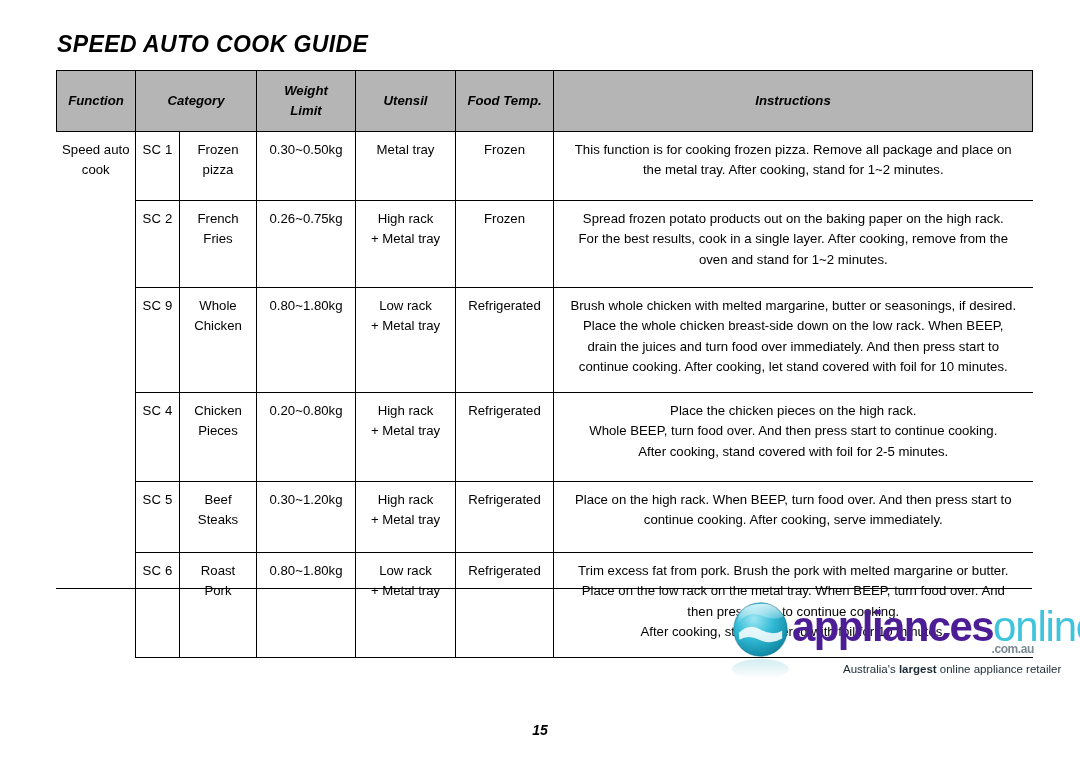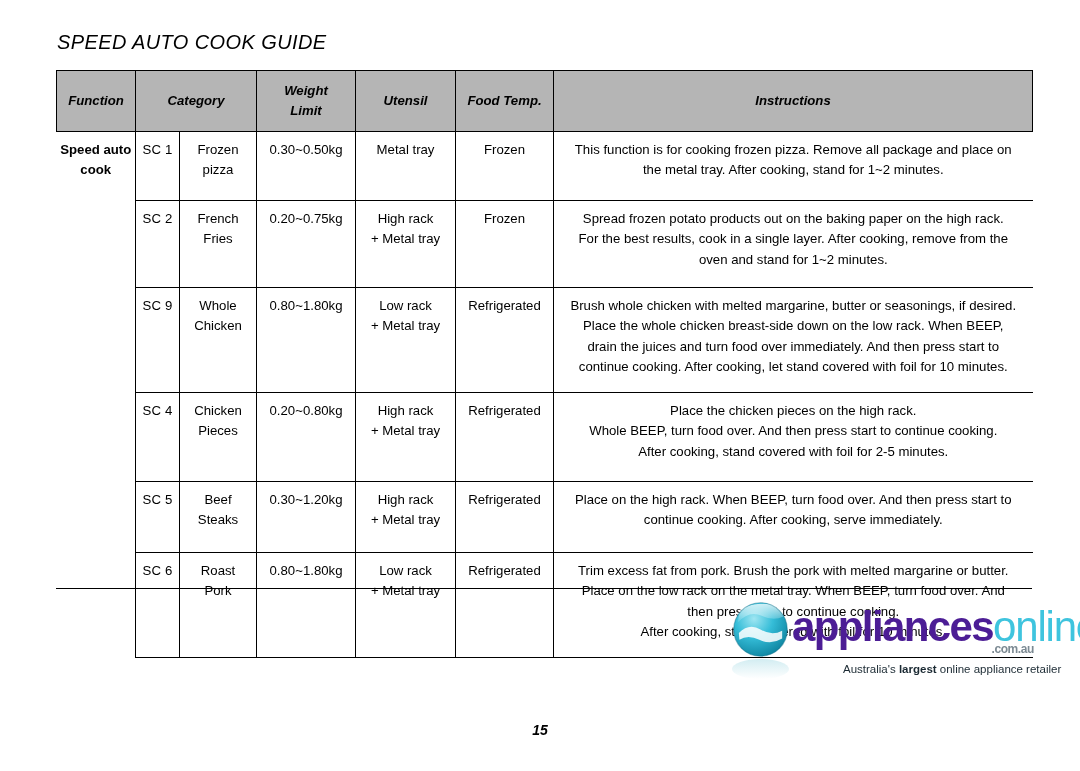--- a/index.html
+++ b/index.html
@@ -21,22 +21,22 @@
     left: 0; top: 0;
     width: 1080px;
     height: 771px;
   }
 
   
   .title {
     position: absolute;
     left: 57px;
     top: 31px;
-    font-size: 20px;
-    font-weight: normal;
+    font-size: 23px;
+    font-weight: bold;
     font-style: italic;
     letter-spacing: 0.4px;
     white-space: nowrap;
   }
 
   
   .guide-table {
     position: absolute;
     left: 56px;
     top: 70px;
@@ -78,21 +78,21 @@
     font-size: 13.2px;
     line-height: 1.55;
     padding: 8px 2px 8px 2px;
     text-align: center;
   }
   td.func-cell {
     border-bottom: none;
     border-top: none;
     border-left: none;
     border-right: 1.6px solid #000;
-    font-weight: bold;
+    font-weight: normal;
     font-size: 12.6px;
     text-align: center;
     padding-top: 9px;
     line-height: 1.45;
     vertical-align: top;
   }
   td.instr-cell {
     text-align: left;
     padding-left: 12px;
     padding-right: 6px;
@@ -243,21 +243,21 @@
           <span class="cellline"></span>
         </td>
       </tr>
 
       <tr class="r2">
         <td class="sc-cell">SC 2</td>
         <td>
           <span class="cellline">French</span>
           <span class="cellline">Fries</span>
         </td>
-        <td>0.20~0.75kg</td>
+        <td>0.26~0.75kg</td>
         <td>
           <span class="cellline">High rack</span>
           <span class="cellline">+ Metal tray</span>
         </td>
         <td>Frozen</td>
         <td class="instr-cell">
           <span class="cellline">Spread frozen potato products out on the baking paper on the high rack.</span>
           <span class="cellline">For the best results, cook in a single layer. After cooking, remove from the</span>
           <span class="cellline">oven and stand for 1~2 minutes.</span>
           <span class="cellline"></span>

